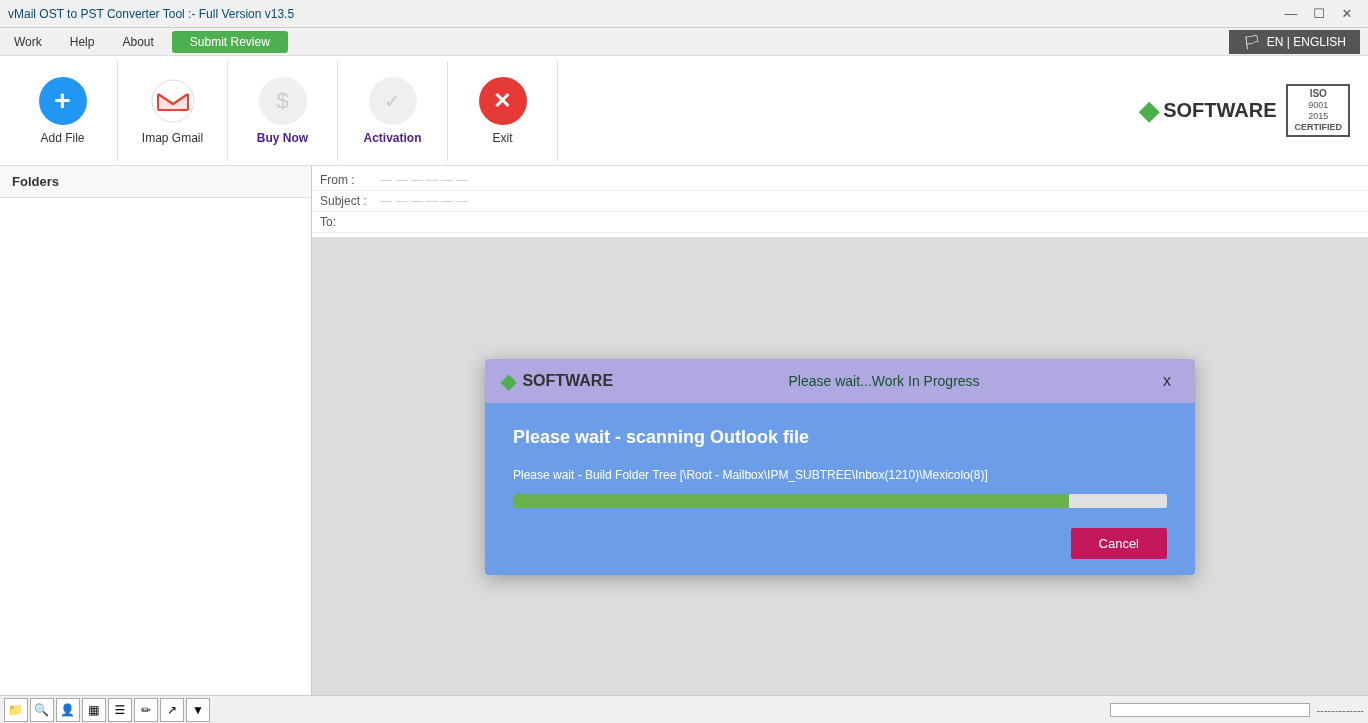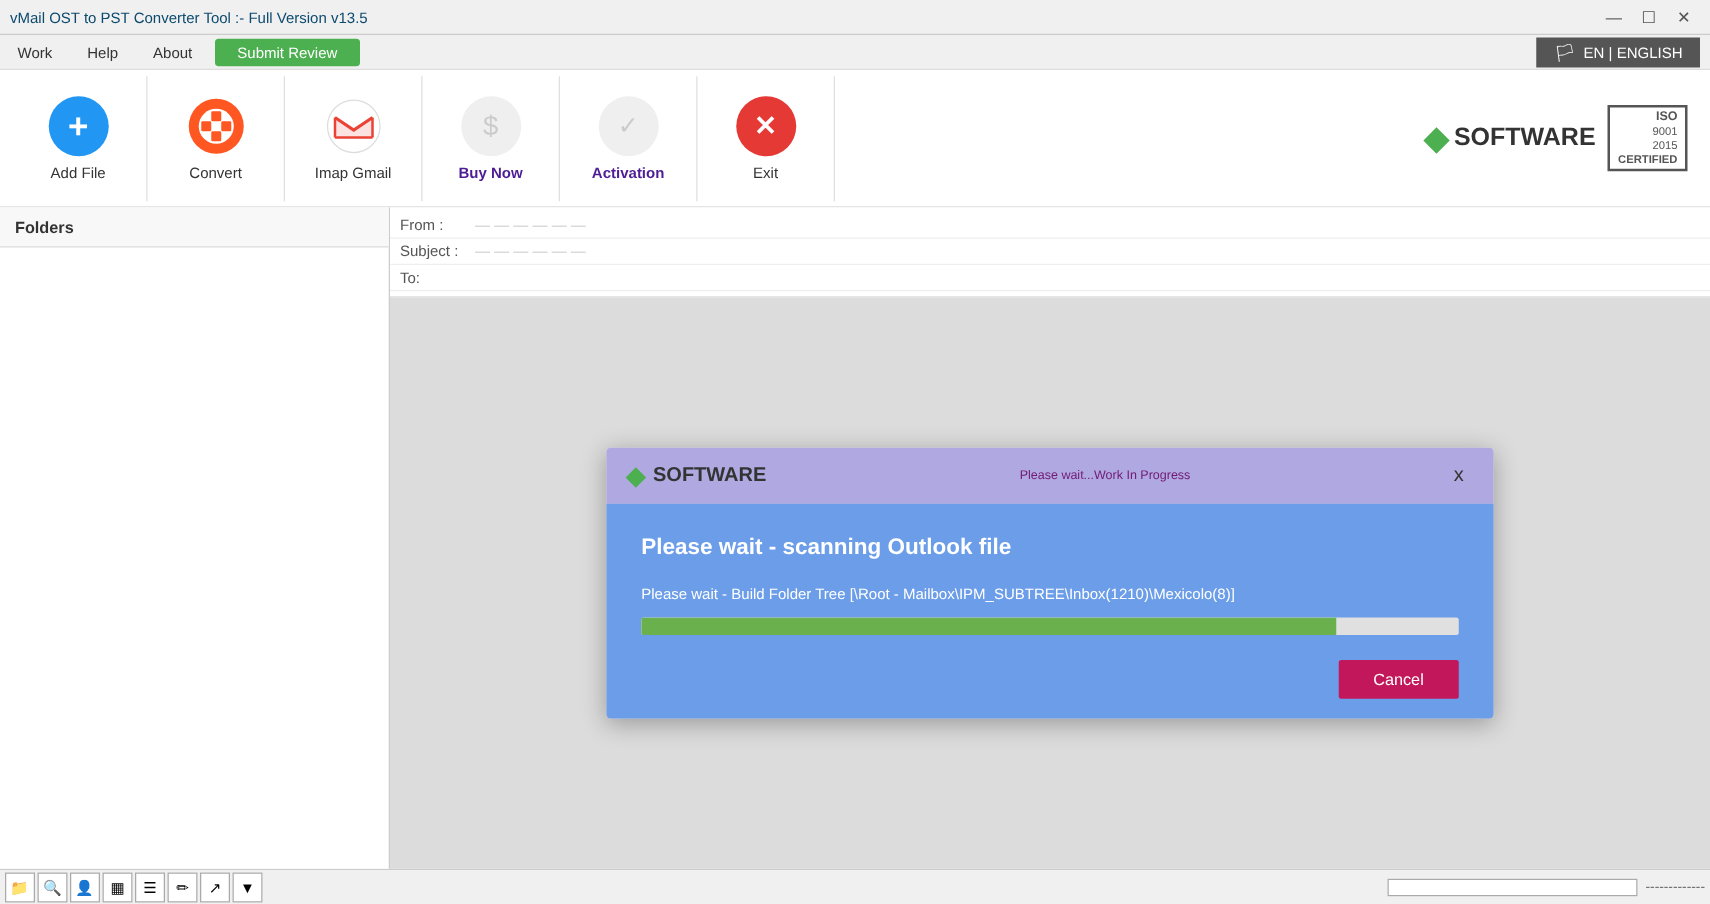--- a/index.html
+++ b/index.html
@@ -100,21 +100,21 @@
     }
     .software-logo {
       display: flex; align-items: center; gap: 4px;
       font-size: 22px; font-weight: bold; color: #333;
     }
     .iso-badge {
       border: 2px solid #555;
       padding: 2px 6px;
       font-size: 9px;
       color: #555;
-      text-align: right;
+      text-align: center;
       line-height: 1.2;
     }
 
     
     .folders-panel {
       width: 312px;
       background: white;
       border-right: 1px solid #ccc;
       display: flex;
       flex-direction: column;
@@ -180,21 +180,21 @@
       padding: 10px 16px;
       display: flex;
       align-items: center;
       justify-content: space-between;
     }
     .modal-header-logo {
       display: flex; align-items: center; gap: 6px;
       font-size: 16px; font-weight: bold; color: #333;
     }
     .modal-header-title {
-      font-size: 10px; color: #701a75;
+      font-size: 14px; color: #14532d;
     }
     .modal-close-btn {
       background: transparent; border: none;
       font-size: 16px; cursor: pointer; color: #333;
       width: 24px; height: 24px;
       display: flex; align-items: center; justify-content: center;
     }
     .modal-body {
       background: #6b9de8;
       padding: 24px 28px 16px;
@@ -254,33 +254,20 @@
   </button>
 </div>
 
 <div class="toolbar">
 
   <div class="toolbar-item">
     <div class="icon-circle" style="background:#2196f3; color:white; font-size:28px; font-weight:bold;">+</div>
     <span class="label">Add File</span>
   </div>
 
-  <div class="toolbar-item">
-    <div class="icon-circle" style="position:relative; width:48px; height:48px;">
-      <svg width="48" height="48" viewBox="0 0 48 48">
-        <circle cx="24" cy="24" r="22" fill="#ff5722" stroke="none"></circle>
-        <circle cx="24" cy="24" r="14" fill="white"></circle>
-        <rect x="20" y="12" width="8" height="8" rx="1" fill="#ff5722"></rect>
-        <rect x="20" y="28" width="8" height="8" rx="1" fill="#ff5722"></rect>
-        <rect x="12" y="20" width="8" height="8" rx="1" fill="#ff5722"></rect>
-        <rect x="28" y="20" width="8" height="8" rx="1" fill="#ff5722"></rect>
-      </svg>
-    </div>
-    <span class="label">Convert</span>
-  </div>
 
 
   <div class="toolbar-item">
     <div class="icon-circle" style="width:48px;height:48px;display:flex;align-items:center;justify-content:center;">
       <svg width="46" height="46" viewBox="0 0 46 46">
         <circle cx="23" cy="23" r="21" fill="#fff" stroke="#ddd"></circle>
         <path d="M8 16 L23 26 L38 16 L38 32 L8 32 Z" fill="#ea4335" opacity="0.15"></path>
         <path d="M8 16 L23 26 L38 16" fill="none" stroke="#ea4335" stroke-width="2.5"></path>
         <line x1="8" y1="16" x2="8" y2="32" stroke="#ea4335" stroke-width="2"></line>
         <line x1="38" y1="16" x2="38" y2="32" stroke="#ea4335" stroke-width="2"></line>

